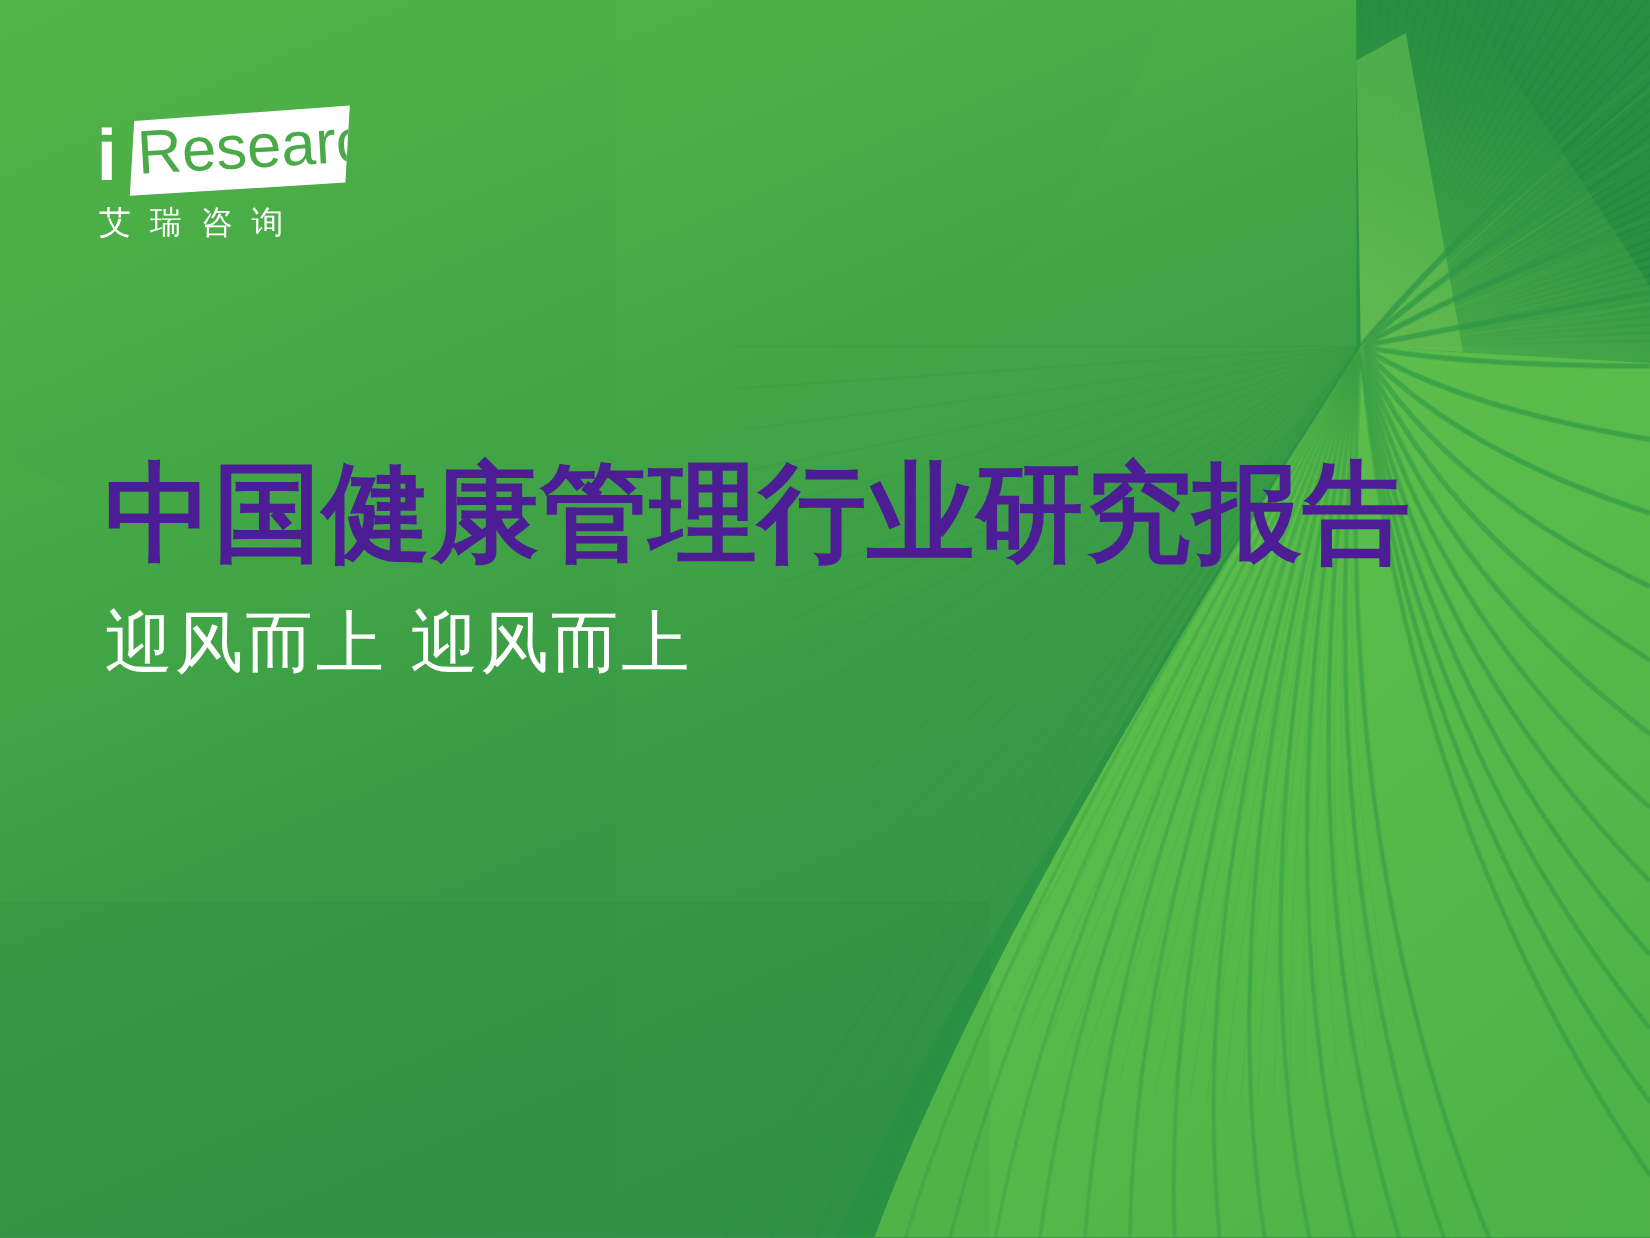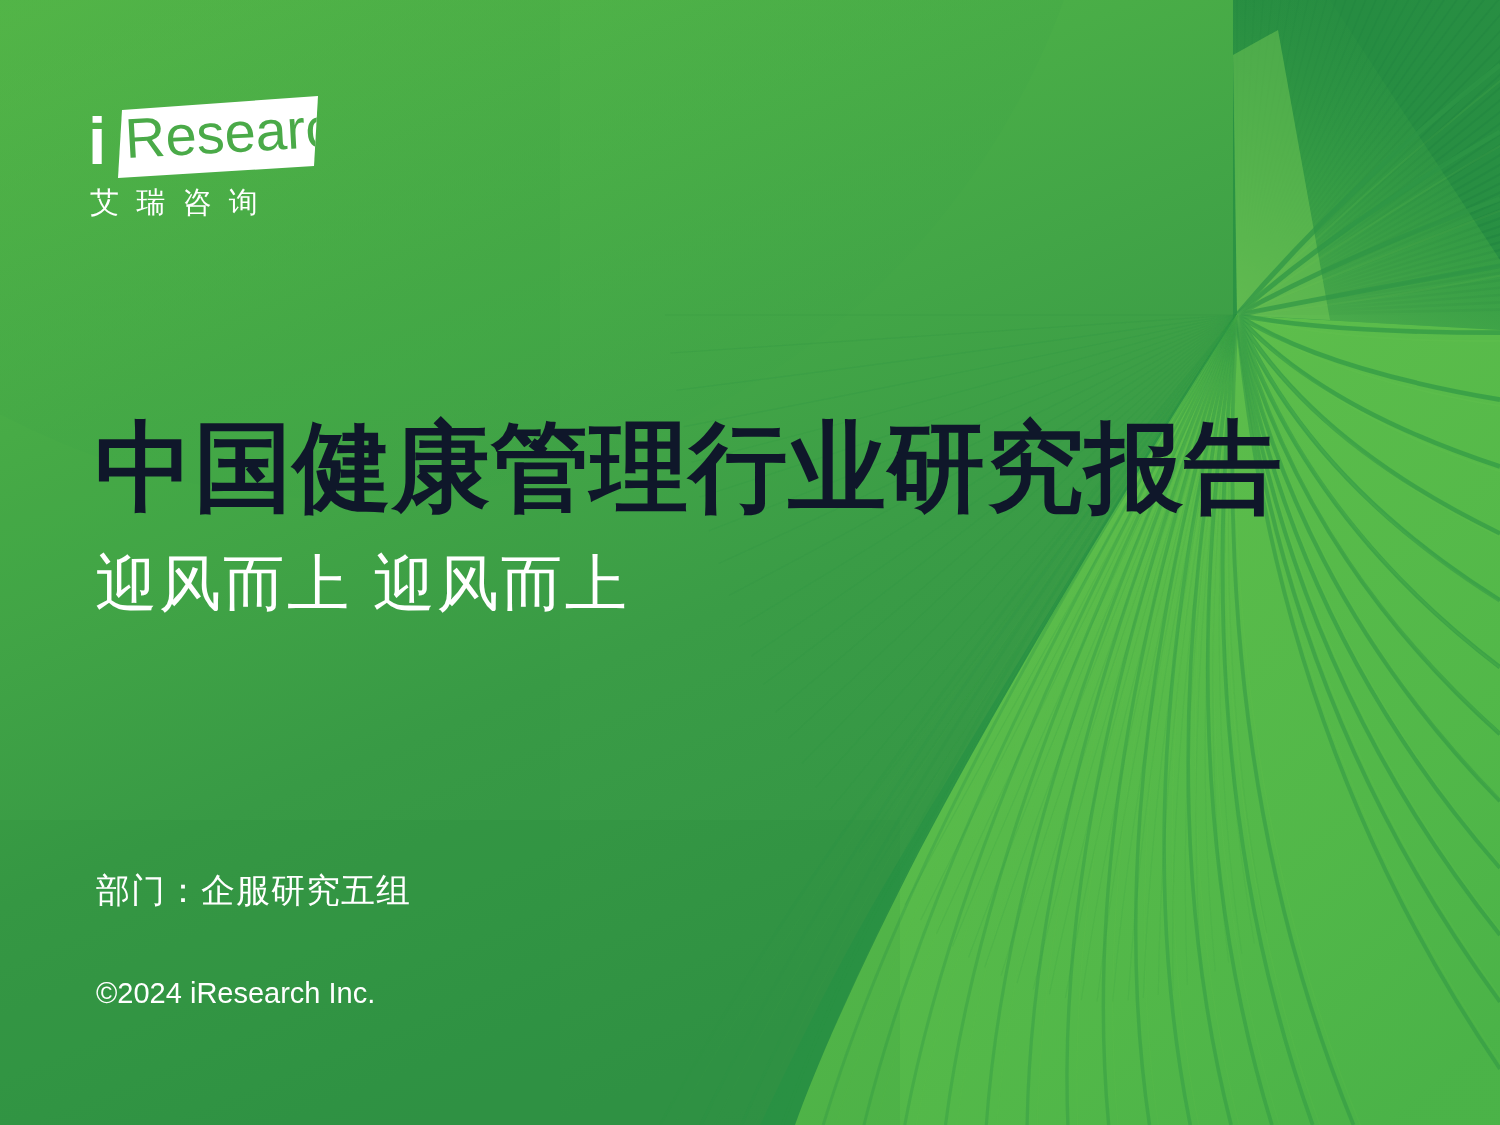--- a/index.html
+++ b/index.html
@@ -38,21 +38,21 @@
   .logo-svg { display: block; width: 260px; height: 130px; }
 
   
   #title-block {
     position: absolute;
     left: 95px;
     top: 412px;
     width: 1200px;
   }
   #main-title {
-    color: #0f172a;
+    color: #4c1d95;
     font-size: 98px;
     line-height: 110px;
     font-weight: 700;
     letter-spacing: 1px;
     margin: 0;
     white-space: nowrap;
     font-family: "DejaVu Sans", "Liberation Sans", sans-serif;
   }
   #sub-title {
     color: #ffffff;
@@ -383,18 +383,14 @@
 
       <text x="4" y="120" fill="#ffffff" font-size="29" font-weight="400" letter-spacing="4" font-family="'DejaVu Sans', sans-serif">艾 瑞 咨 询</text>
     </svg>
   </div>
 
   <div id="title-block">
     <h1 id="main-title">中国健康管理行业研究报告</h1>
     <h2 id="sub-title">迎风而上  迎风而上</h2>
   </div>
 
-  <div id="footer-block">
-    <p id="department">部门：企服研究五组</p>
-    <p id="copyright">©2024 iResearch Inc.</p>
-  </div>
 
 </div>
 
 </body></html>

